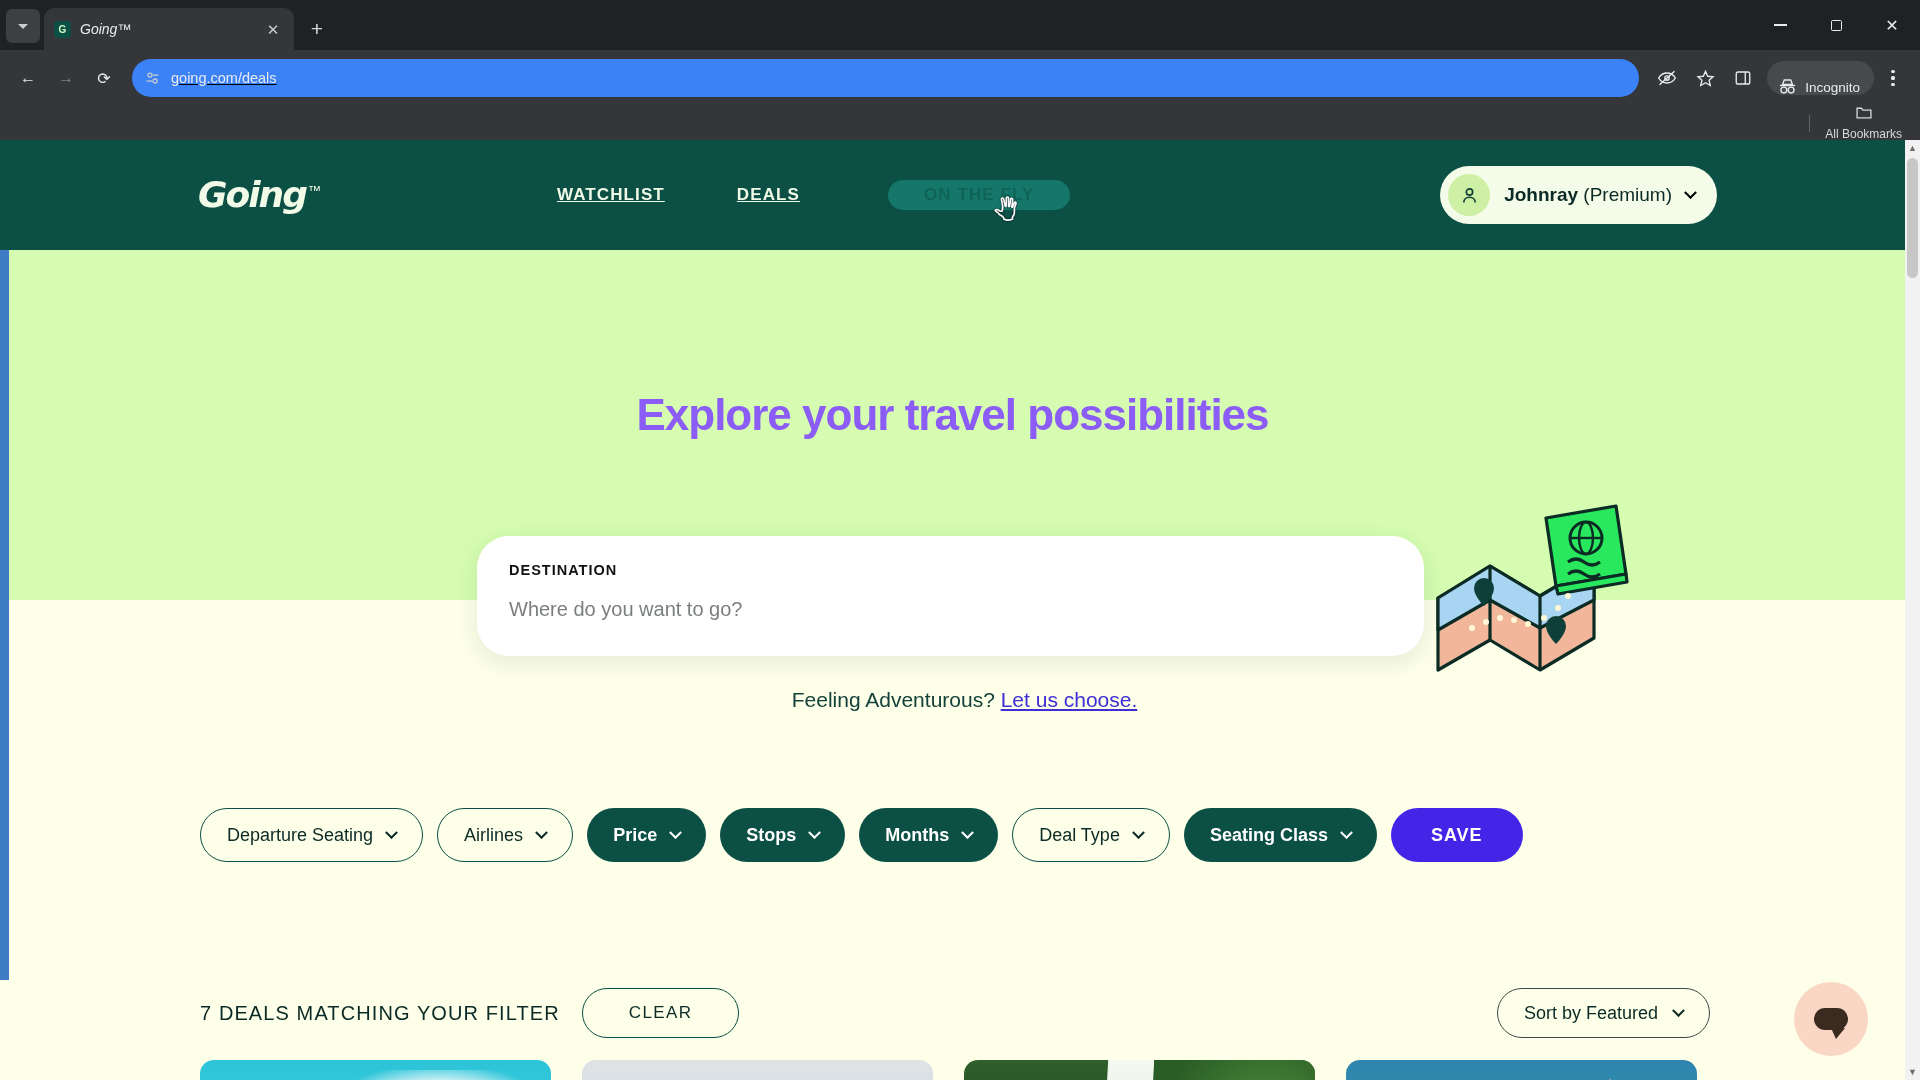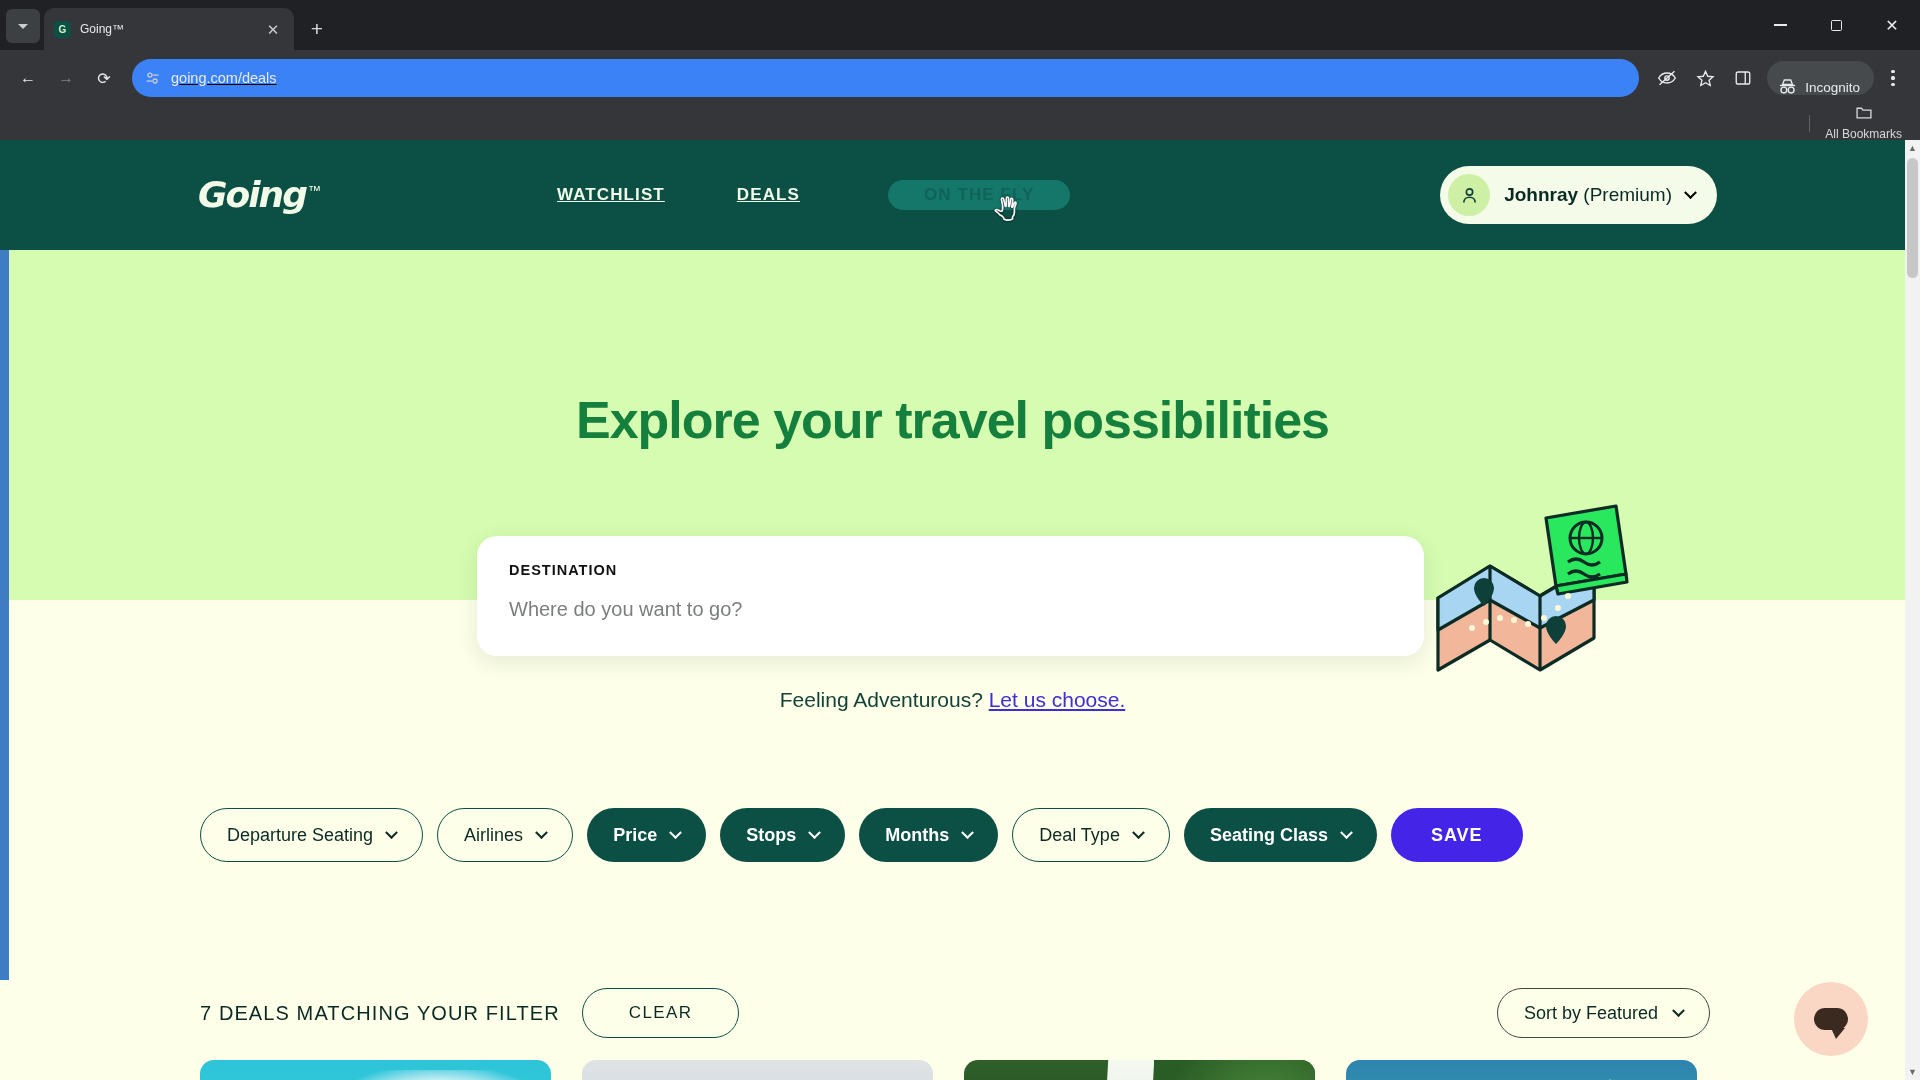--- a/index.html
+++ b/index.html
@@ -28,22 +28,22 @@
     width: 250px; height: 42px; background: #35363a;
     border-radius: 10px 10px 0 0;
     display: flex; align-items: center; padding: 0 10px; gap: 9px; position: relative;
   }
   .tab-fav {
     width: 17px; height: 17px; border-radius: 4px;
     background: #0b4f45; display: flex; align-items: center; justify-content: center;
     font-size: 10px; color: #d3f7c4; font-weight: 700; flex: 0 0 auto;
   }
   .tab-title {
-    flex: 1; color: #e8eaed; font-size: 12px; white-space: nowrap;
-    overflow: hidden; text-overflow: ellipsis;
+    flex: 1; color: #e8eaed; font-size: 14px; white-space: nowrap;
+    overflow: hidden; text-overflow: ellipsis; font-style: italic;
   }
   .tab-close {
     width: 22px; height: 22px; border-radius: 50%;
     display: flex; align-items: center; justify-content: center;
     color: #c9ccd0; font-size: 15px; line-height: 1;
   }
   .newtab {
     width: 34px; height: 34px; margin: 0 0 5px 6px; border-radius: 50%;
     display: flex; align-items: center; justify-content: center;
     color: #d2d5d9; font-size: 21px; line-height: 1;
@@ -111,31 +111,31 @@
   .avatar { width: 42px; height: 42px; border-radius: 50%; background: #cdf0a4; display: flex; align-items: center; justify-content: center; }
   .acct-name { font-size: 19px; color: #0b2a26; }
   .acct-name b { font-weight: 700; }
   .acct-name .plan { font-weight: 400; }
   .chev { display: inline-block; width: 9px; height: 9px; border-right: 2.2px solid currentColor; border-bottom: 2.2px solid currentColor; transform: rotate(45deg) translate(-2px,-2px); }
 
   
   .hero { position: absolute; top: 0; left: 0; width: 1905px; height: 460px; background: #d5fcb0; }
   .hero-title {
     position: absolute; top: 250px; left: 0; width: 1905px; text-align: center;
-    font-size: 52px; font-weight: 700; color: #15803d; letter-spacing: -1px; white-space: nowrap;
+    font-size: 44px; font-weight: 700; color: #8b5cf6; letter-spacing: -1px; white-space: nowrap;
   }
   .search-card {
     position: absolute; top: 396px; left: 477px; width: 947px; height: 120px;
-    background: #fff; border-radius: 20px; box-shadow: 0 6px 22px rgba(20,60,40,.10);
+    background: #fff; border-radius: 32px; box-shadow: 0 6px 22px rgba(20,60,40,.10);
     padding: 26px 32px;
   }
   .search-label { font-size: 14.5px; font-weight: 700; letter-spacing: 1px; color: #111; }
   .search-input-txt { margin-top: 20px; font-size: 20px; color: #7a7f7d; }
   .adventure {
-    position: absolute; top: 548px; left: 0; width: 1905px; text-align: center;
+    position: absolute; top: 548px; left: 12px; width: 1905px; text-align: center;
     font-size: 21px; color: #14423a;
   }
   .adventure a { color: #3d2ed6; text-decoration: underline; }
 
   .map-illu { position: absolute; top: 348px; left: 1428px; width: 210px; height: 210px; }
 
   
   .filters { position: absolute; top: 668px; left: 200px; display: flex; align-items: center; gap: 14px; }
   .pill {
     height: 54px; border-radius: 27px; display: flex; align-items: center; gap: 14px;

